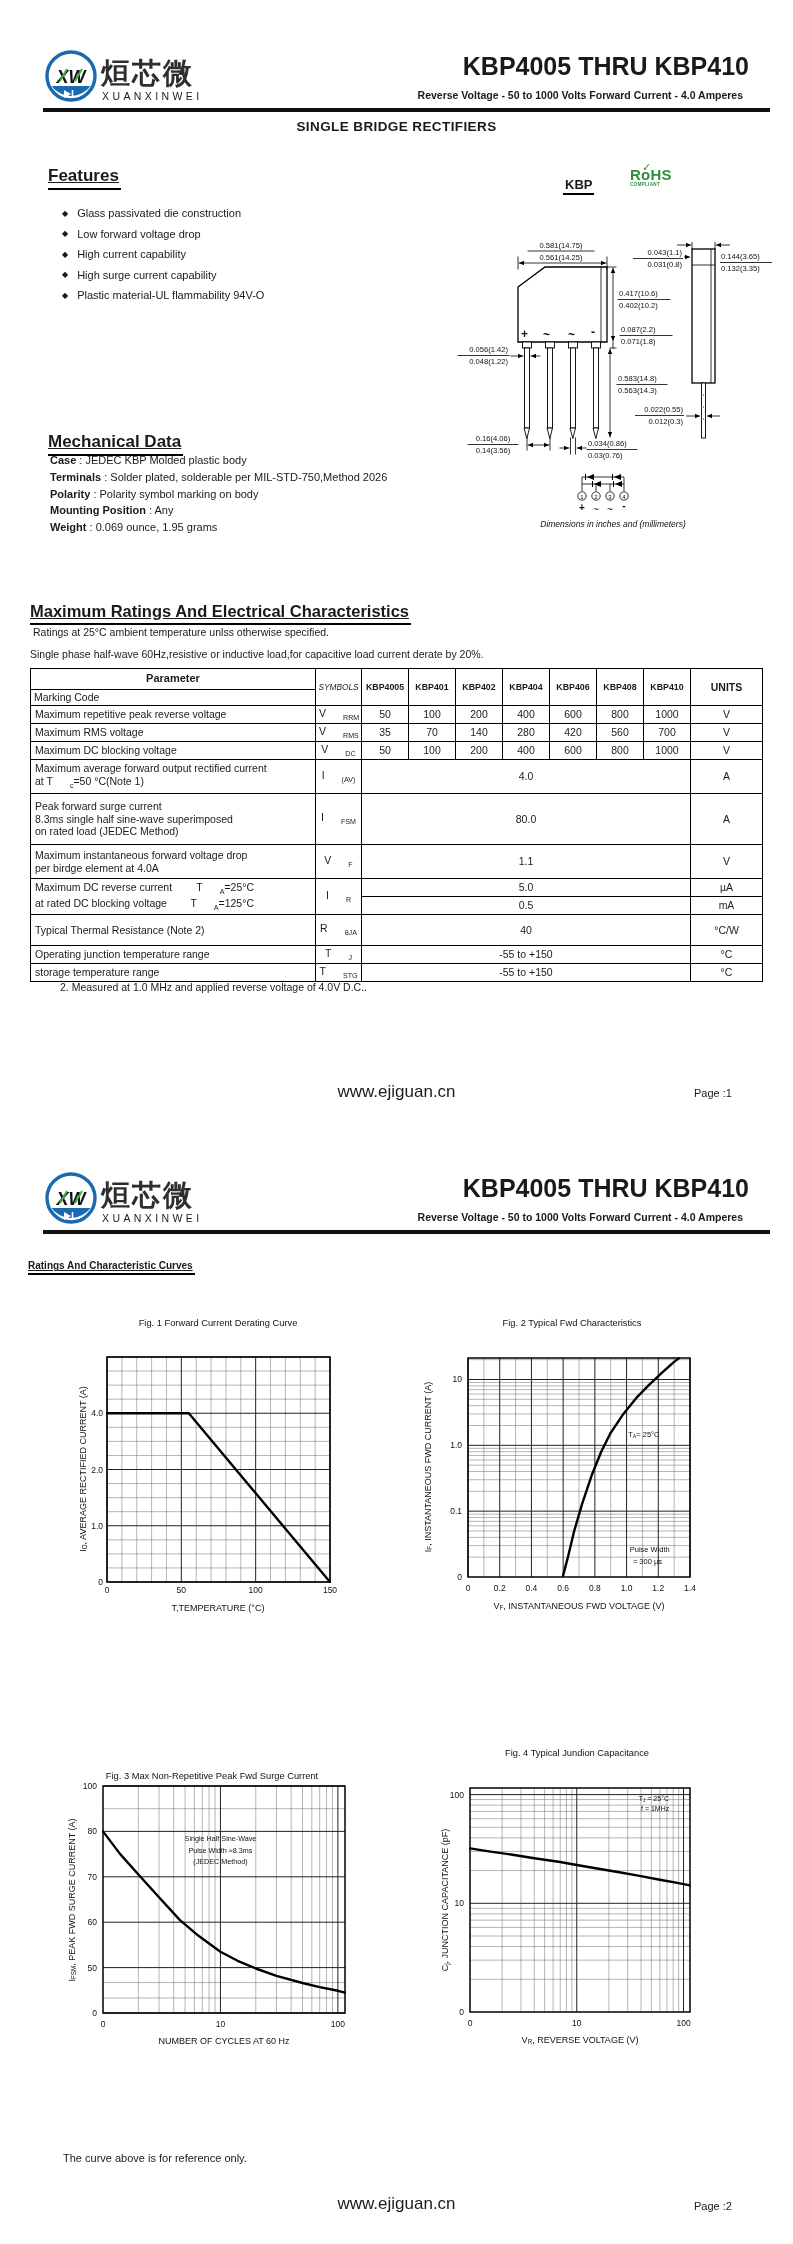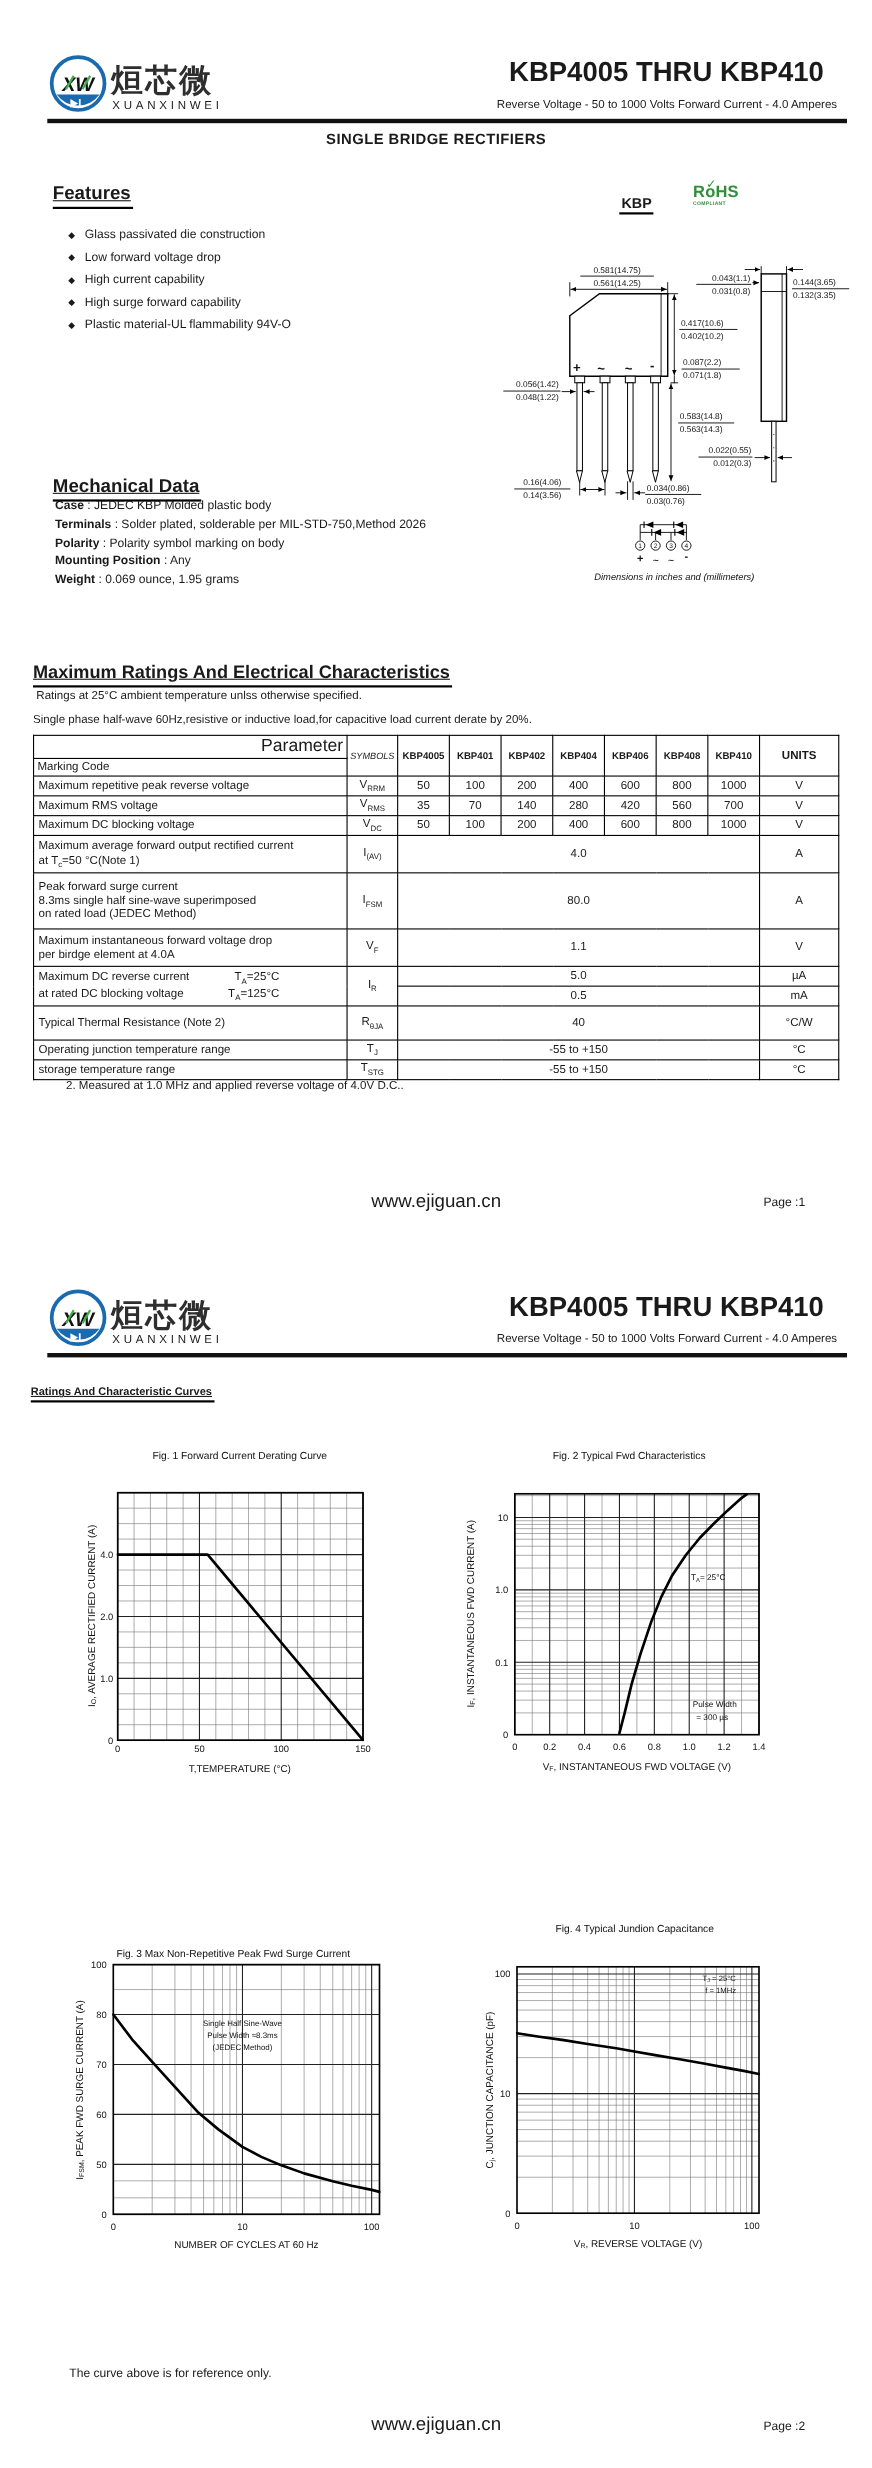--- a/index.html
+++ b/index.html
@@ -6,46 +6,46 @@
   body{width:793px;font-family:"Liberation Sans","DejaVu Sans",sans-serif;color:#1a1a1a;}
   .sheet{position:relative;width:793px;height:2244px;background:#fff;overflow:hidden;}
   .page{position:absolute;left:0;width:793px;height:1122px;background:#fff;}
   #p1{top:0;} #p2{top:1122px;}
   
   .logo{position:absolute;top:48px;left:44px;width:220px;height:60px;}
   .logo svg{position:absolute;left:0;top:0;}
   .brand-cn{position:absolute;left:57px;top:6px;font-size:29px;font-weight:bold;color:#2e2e2e;letter-spacing:2px;white-space:nowrap;}
   .brand-en{position:absolute;left:58px;top:42px;font-size:10.5px;letter-spacing:3.4px;color:#1b1b1b;white-space:nowrap;}
   .hdr-title{position:absolute;top:52px;right:44px;font-size:25px;font-weight:bold;white-space:nowrap;}
-  .hdr-sub{position:absolute;top:89px;right:32px;font-size:10.5px;font-weight:normal;white-space:nowrap;}
+  .hdr-sub{position:absolute;top:89px;right:50px;font-size:10.5px;font-weight:bold;white-space:nowrap;}
   .hdr-rule{position:absolute;top:108px;left:43px;width:727px;height:4px;background:#111;}
   .ptype{position:absolute;top:119px;left:0;width:100%;text-align:center;font-size:13.5px;font-weight:bold;letter-spacing:.4px;}
   .sec-h{position:absolute;font-size:17px;font-weight:bold;border-bottom:2.5px solid #000;padding:0 2px 2px 0;white-space:nowrap;text-decoration:underline;}
   .feat{position:absolute;left:62px;top:203px;list-style:none;margin:0;padding:0;font-size:11px;}
   .feat li{height:20.5px;display:flex;align-items:center;white-space:nowrap;}
   .feat .dia{font-size:8px;margin-right:9px;}
   .kbp{position:absolute;left:563px;top:177px;font-size:13px;font-weight:bold;border-bottom:2.5px solid #000;padding:0 2px 1px 2px;}
   .rohs{position:absolute;left:630px;top:168px;color:#2e8f3a;}
   .rohs .w{font-size:15px;font-weight:bold;line-height:14px;letter-spacing:.2px;}
   .rohs .chk{position:absolute;left:12px;top:-7px;font-size:11px;font-weight:bold;}
   .rohs .sub{font-size:4.6px;letter-spacing:.3px;font-weight:bold;}
   #pkg{position:absolute;left:330px;top:235px;}
   .mech{position:absolute;left:50px;top:452px;font-size:11px;line-height:16.8px;white-space:nowrap;}
   .cond{position:absolute;font-size:10.5px;white-space:nowrap;}
   .rt{position:absolute;left:30px;top:668px;width:733px;border-collapse:collapse;table-layout:fixed;font-size:10.5px;}
   .rt td{border:1px solid #000;padding:0 3px;height:17px;line-height:1.22;overflow:hidden;}
-  .rt .ph{font-weight:normal;text-align:right;font-size:16px;height:20px;}
+  .rt .ph{font-weight:bold;text-align:center;font-size:11px;height:20px;}
   .rt .mk{height:15px;}
   .rt .sym{font-style:italic;font-size:8.3px;text-align:center;padding:0 1px;}
   .rt .part{font-size:8.8px;font-weight:bold;text-align:center;padding:0 1px;}
   .rt .units-h{font-weight:bold;text-align:center;}
   .rt .ctr{text-align:center;}
   .rt .pc{text-align:left;padding-left:4px;}
   .rt .h2 td{height:33px;} .rt .h3 td{height:50px;} .rt .tall td{height:30px;}
-  .rt sub{font-size:68%;}
+  .rt sub{font-size:68%;margin-left:17px;}
   .rt .split{display:flex;justify-content:space-between;padding-right:58px;}
   .notes{position:absolute;left:38px;top:976px;font-size:10.5px;line-height:23px;}
   .notes .ind{margin-left:22px;}
   .site{position:absolute;left:0;width:100%;text-align:center;font-size:17px;}
   .pagenum{position:absolute;left:694px;font-size:11px;white-space:nowrap;}
   #curves{position:absolute;left:0;top:0;}
   .refnote{position:absolute;left:63px;top:1030px;font-size:11px;}
   .dim{font-size:7.6px;fill:#111;}
   .mark{font-size:12px;font-weight:bold;fill:#111;}
   .cap{font-size:8.5px;font-style:italic;fill:#111;}
@@ -86,21 +86,21 @@
         <li>
           <span class="dia">◆</span>
           <span>Low forward voltage drop</span>
         </li>
         <li>
           <span class="dia">◆</span>
           <span>High current capability</span>
         </li>
         <li>
           <span class="dia">◆</span>
-          <span>High surge forward capability</span>
+          <span>High surge current capability</span>
         </li>
         <li>
           <span class="dia">◆</span>
           <span>Plastic material-UL flammability 94V-O</span>
         </li>
       </ul>
 
     <div class="kbp">KBP</div>
     <div class="rohs">
       <div class="w">RoHS</div>

